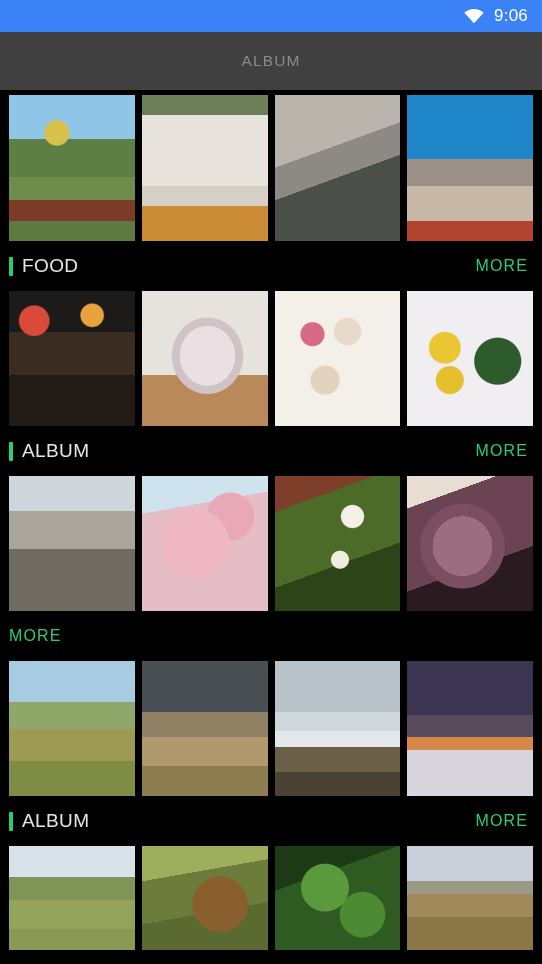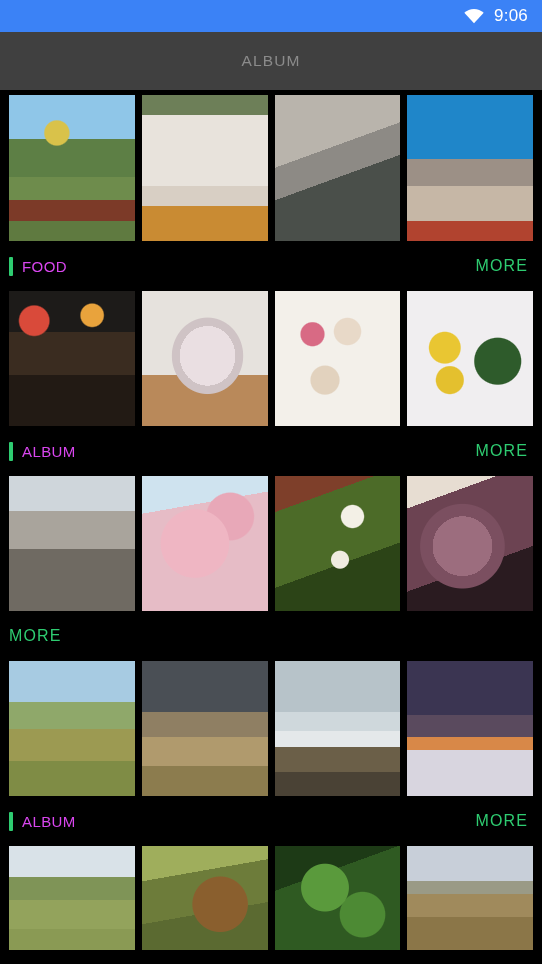--- a/index.html
+++ b/index.html
@@ -55,21 +55,21 @@
   .row.last .cell{ height:104px; }
   .ph{ position:absolute; inset:0; }
 
   
   .section-head{
     height:50px; display:flex; align-items:center;
     padding:0 14px 0 9px; justify-content:space-between;
   }
   .sh-left{ display:flex; align-items:center; gap:9px; }
   .accent-bar{ width:4px; height:19px; background:#2ecc71; border-radius:1px; }
-  .sh-title{ color:#d946ef; font-size:15px; letter-spacing:.4px; }
+  .sh-title{ color:#e5e5e5; font-size:19px; letter-spacing:.4px; }
   .more-link{
     color:#2ecc71; font-size:16px; letter-spacing:1.1px; cursor:pointer;
   }
 
   
   
   .p-forestsign{background:
     radial-gradient(circle at 38% 26%,#d9c24a 0 9%,transparent 10%),
     linear-gradient(180deg,#8fc6e8 0 30%,#5d7f45 30% 56%,#6e8c4c 56% 72%,#7c3a28 72% 86%,#5f7a40 86% 100%);}
   .p-icecream{background:

